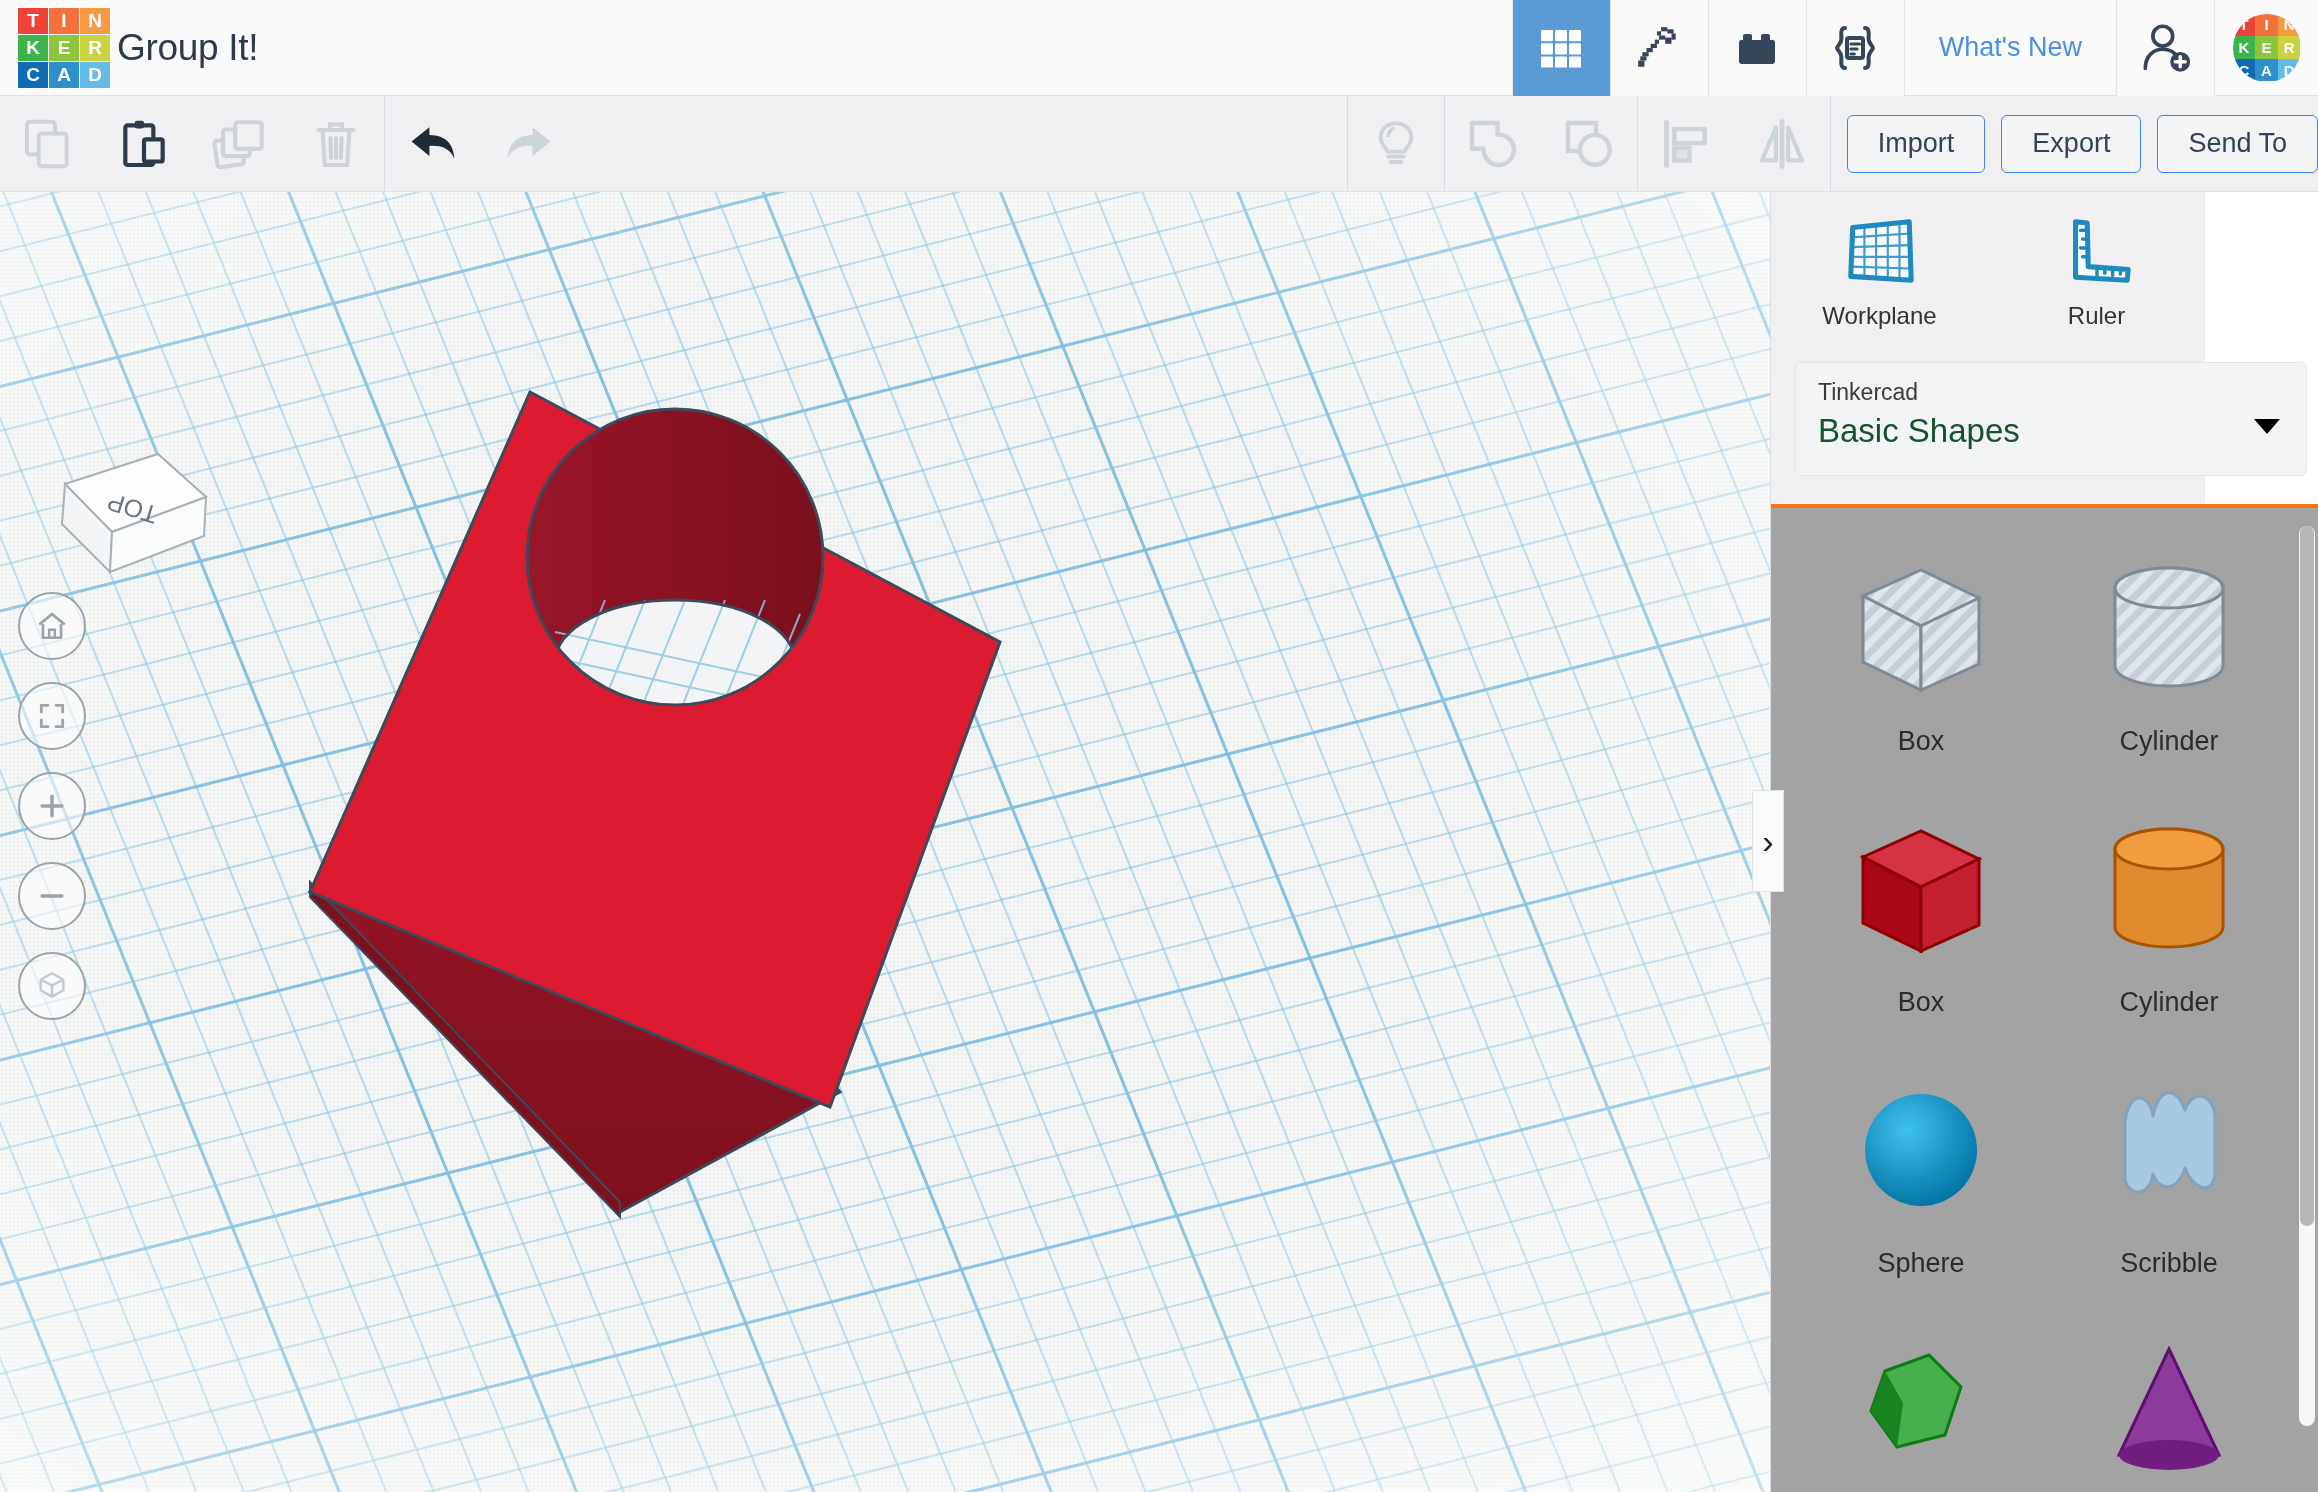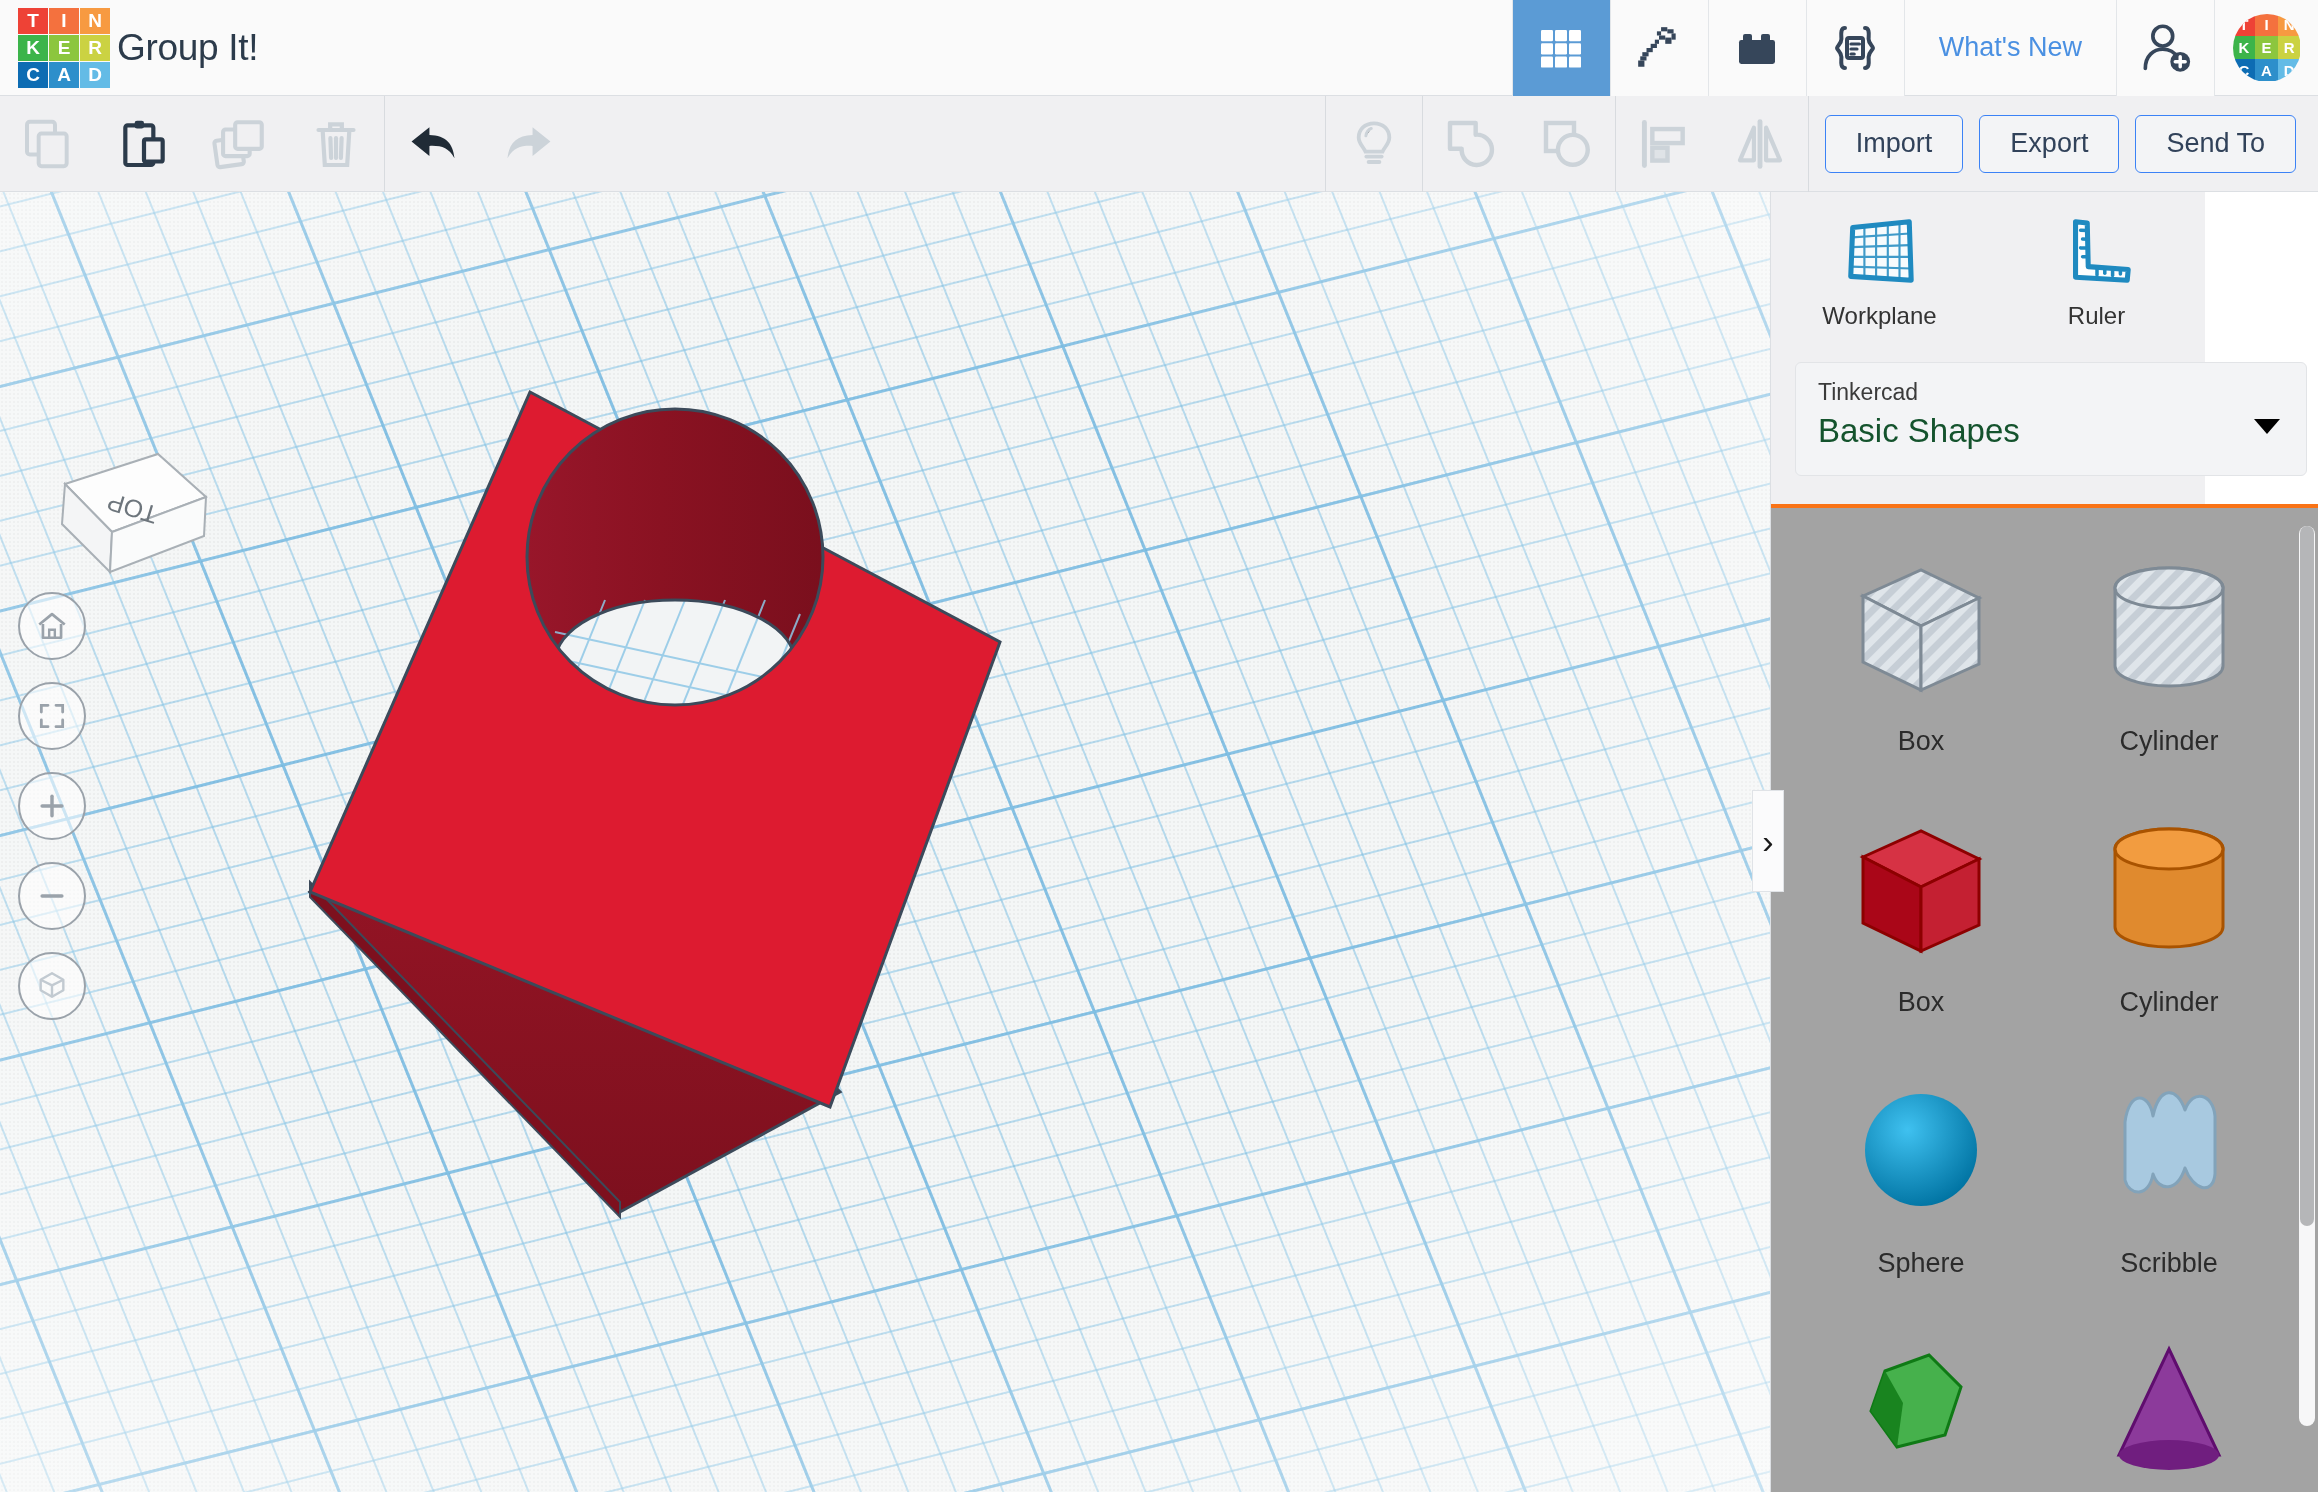--- a/index.html
+++ b/index.html
@@ -68,21 +68,21 @@
     cursor: pointer;
   }
   .tb-sep { width: 1px; height: 96px; background: #d8dbdf; }
   .tb-spacer { flex: 1; }
   .pill-btn {
     height: 58px; padding: 0 30px; margin-left: 16px;
     border: 1px solid #3b82f6; border-radius: 6px; background: #f3f4f6;
     color: #31425a; font-size: 27px; display: flex; align-items: center;
     justify-content: center; cursor: pointer; white-space: nowrap;
   }
-  .pill-btn:last-child { margin-right: 22px; }
+  .pill-btn:last-child { }
 
   
   .canvas {
     position: absolute; left: 0; top: 192px; width: 1770px; height: 1300px;
     overflow: hidden; background: #f7f8f8;
   }
   .grid-bg {
     position: absolute; left: -700px; top: -700px; width: 3400px; height: 2900px;
     transform: rotate(-22deg) skewY(8deg);
     background-color: #f4f6f6;

